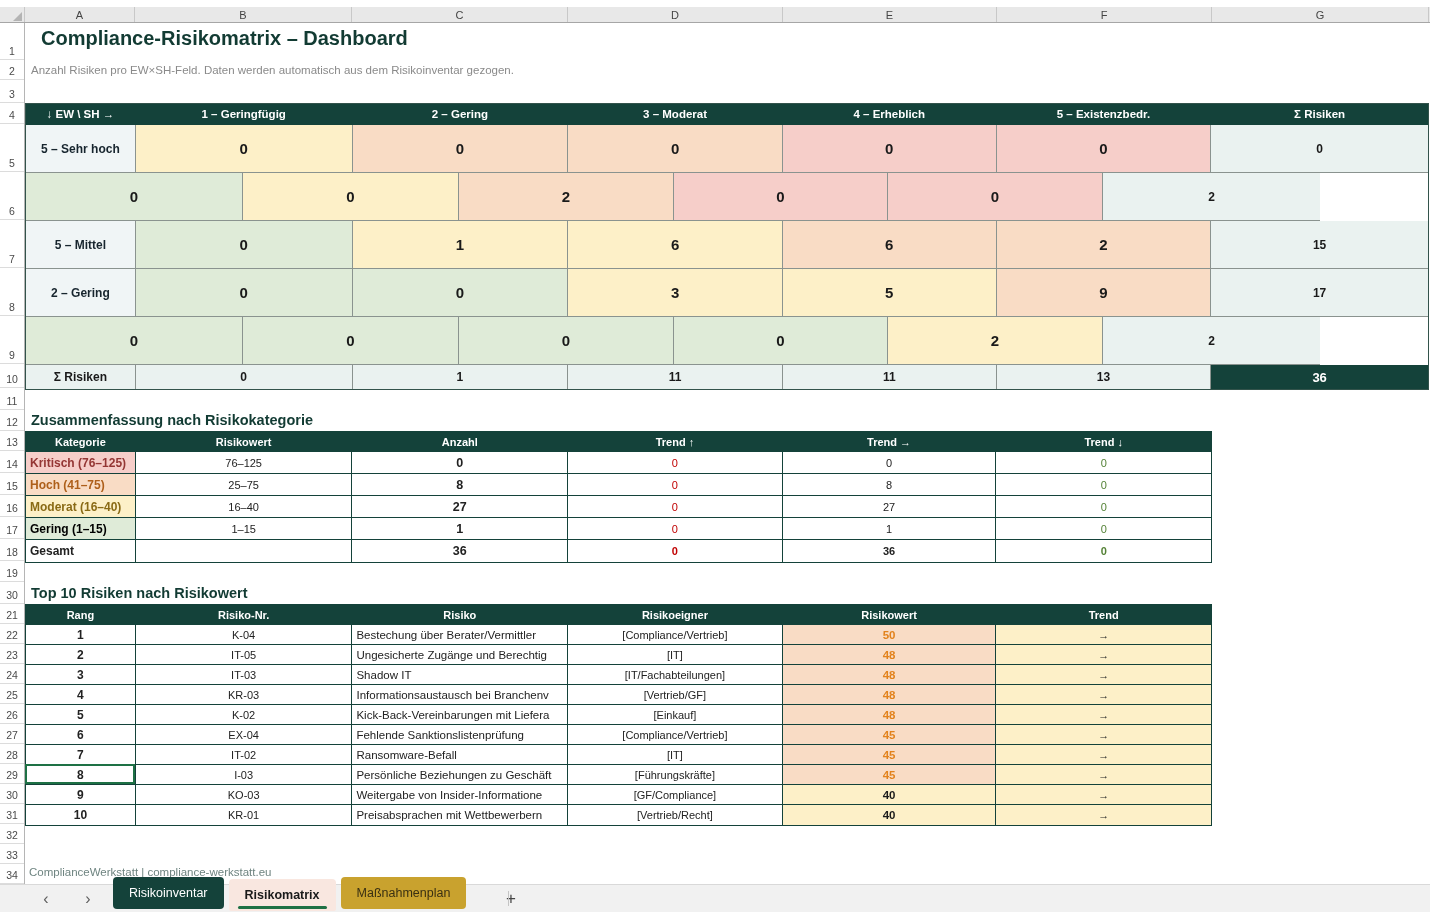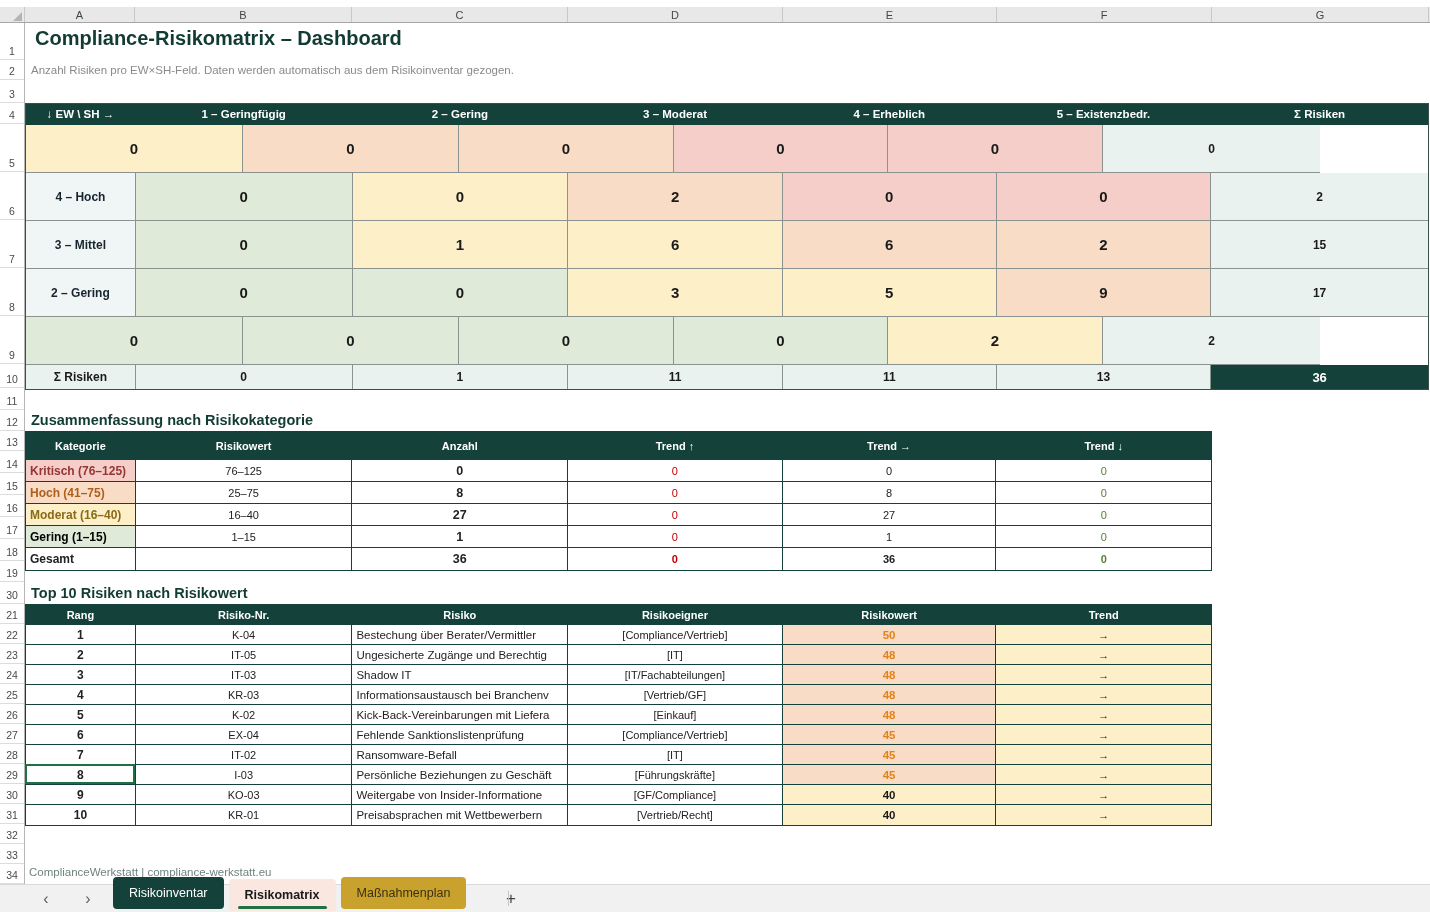--- a/index.html
+++ b/index.html
@@ -11,21 +11,21 @@
   .ch{box-sizing:border-box;border-right:1px solid #C8C8C8;font-size:11px;color:#444;
       display:flex;align-items:center;justify-content:center;height:100%;}
   .corner{width:25px;position:relative;}
   .corner:after{content:"";position:absolute;right:2px;bottom:1px;width:0;height:0;
                 border-left:9px solid transparent;border-bottom:9px solid #B4B4B4;}
   
   .gutter{position:absolute;left:0;top:23px;width:25px;border-right:1px solid #B5B5B5;box-sizing:border-box;}
   .rn{box-sizing:border-box;border-bottom:1px solid #DCDCDC;font-size:10.5px;color:#4a4a4a;
       display:flex;align-items:flex-end;justify-content:center;padding-bottom:2px;width:24px;}
   
-  .title{position:absolute;left:35px;top:27px;font-size:20px;font-weight:bold;color:#123B33;}
+  .title{position:absolute;left:41px;top:27px;font-size:20px;font-weight:bold;color:#123B33;}
   .subtitle{position:absolute;left:31px;top:64px;font-size:11.5px;color:#8A8A8A;}
   .sec-title{position:absolute;left:31px;font-size:14.5px;font-weight:bold;color:#123B33;}
   .footer{position:absolute;left:29px;top:866px;font-size:11.5px;color:#6E8480;}
   
   .mtable{position:absolute;left:25px;top:103px;width:1404px;box-sizing:border-box;border:1px solid #33534B;background:#fff;}
   .mrow{display:flex;}
   .mc{box-sizing:border-box;border-right:1px solid #8A938F;border-bottom:1px solid #8A938F;
       display:flex;align-items:center;justify-content:center;overflow:hidden;}
   .mc.lastc{border-right:none;}
   .mrow.lastr .mc{border-bottom:none;}
@@ -122,38 +122,38 @@
       <div class="mrow" style="height: 21px;">
         <div class="mc mhead" style="width: 110px;">↓ EW \ SH →</div>
         <div class="mc mhead" style="width: 217px;">1 – Geringfügig</div>
         <div class="mc mhead" style="width: 216px;">2 – Gering</div>
         <div class="mc mhead" style="width: 215px;">3 – Moderat</div>
         <div class="mc mhead" style="width: 214px;">4 – Erheblich</div>
         <div class="mc mhead" style="width: 215px;">5 – Existenzbedr.</div>
         <div class="mc mhead lastc" style="width: 217px;">Σ Risiken</div>
       </div>
       <div class="mrow" style="height: 48px;">
+        <div class="mc mlabel" style="width: 110px;">5 – Sehr hoch</div>
         <div class="mc mval" style="width: 217px; background: rgb(253, 240, 200);">0</div>
         <div class="mc mval" style="width: 216px; background: rgb(249, 220, 197);">0</div>
         <div class="mc mval" style="width: 215px; background: rgb(249, 220, 197);">0</div>
         <div class="mc mval" style="width: 214px; background: rgb(246, 206, 201);">0</div>
         <div class="mc mval" style="width: 215px; background: rgb(246, 206, 201);">0</div>
         <div class="mc msum lastc" style="width: 217px;">0</div>
       </div>
       <div class="mrow" style="height: 48px;">
-        <div class="mc mlabel" style="width: 110px;">4 – Hoch</div>
         <div class="mc mval" style="width: 217px; background: rgb(223, 235, 216);">0</div>
         <div class="mc mval" style="width: 216px; background: rgb(253, 240, 200);">0</div>
         <div class="mc mval" style="width: 215px; background: rgb(249, 220, 197);">2</div>
         <div class="mc mval" style="width: 214px; background: rgb(246, 206, 201);">0</div>
         <div class="mc mval" style="width: 215px; background: rgb(246, 206, 201);">0</div>
         <div class="mc msum lastc" style="width: 217px;">2</div>
       </div>
       <div class="mrow" style="height: 48px;">
-        <div class="mc mlabel" style="width: 110px;">3 – Mittel</div>
+        <div class="mc mlabel" style="width: 110px;">5 – Mittel</div>
         <div class="mc mval" style="width: 217px; background: rgb(223, 235, 216);">0</div>
         <div class="mc mval" style="width: 216px; background: rgb(253, 240, 200);">1</div>
         <div class="mc mval" style="width: 215px; background: rgb(253, 240, 200);">6</div>
         <div class="mc mval" style="width: 214px; background: rgb(249, 220, 197);">6</div>
         <div class="mc mval" style="width: 215px; background: rgb(249, 220, 197);">2</div>
         <div class="mc msum lastc" style="width: 217px;">15</div>
       </div>
       <div class="mrow" style="height: 48px;">
         <div class="mc mlabel" style="width: 110px;">2 – Gering</div>
         <div class="mc mval" style="width: 217px; background: rgb(223, 235, 216);">0</div>
@@ -177,21 +177,21 @@
         <div class="mc mtotal" style="width: 216px;">1</div>
         <div class="mc mtotal" style="width: 215px;">11</div>
         <div class="mc mtotal" style="width: 214px;">11</div>
         <div class="mc mtotal" style="width: 215px;">13</div>
         <div class="mc mgrand lastc" style="width: 217px;">36</div>
       </div>
     </div>
 
   <div class="sec-title" style="top:410px;line-height:21px;">Zusammenfassung nach Risikokategorie</div>
   <div class="stable" id="summary" style="top:431px;">
-      <div class="srow" style="height: 28px;">
+      <div class="srow" style="height: 20px;">
         <div class="sc shead" style="width: 110px;">Kategorie</div>
         <div class="sc shead" style="width: 217px;">Risikowert</div>
         <div class="sc shead" style="width: 216px;">Anzahl</div>
         <div class="sc shead" style="width: 215px;">Trend ↑</div>
         <div class="sc shead" style="width: 214px;">Trend →</div>
         <div class="sc shead lastc" style="width: 215px;">Trend ↓</div>
       </div>
       <div class="srow" style="height: 22px;">
         <div class="sc left" style="width: 110px; background: rgb(246, 206, 201); color: rgb(148, 54, 52); font-weight: bold; font-size: 12px;">Kritisch (76–125)</div>
         <div class="sc" style="width: 217px;">76–125</div>

